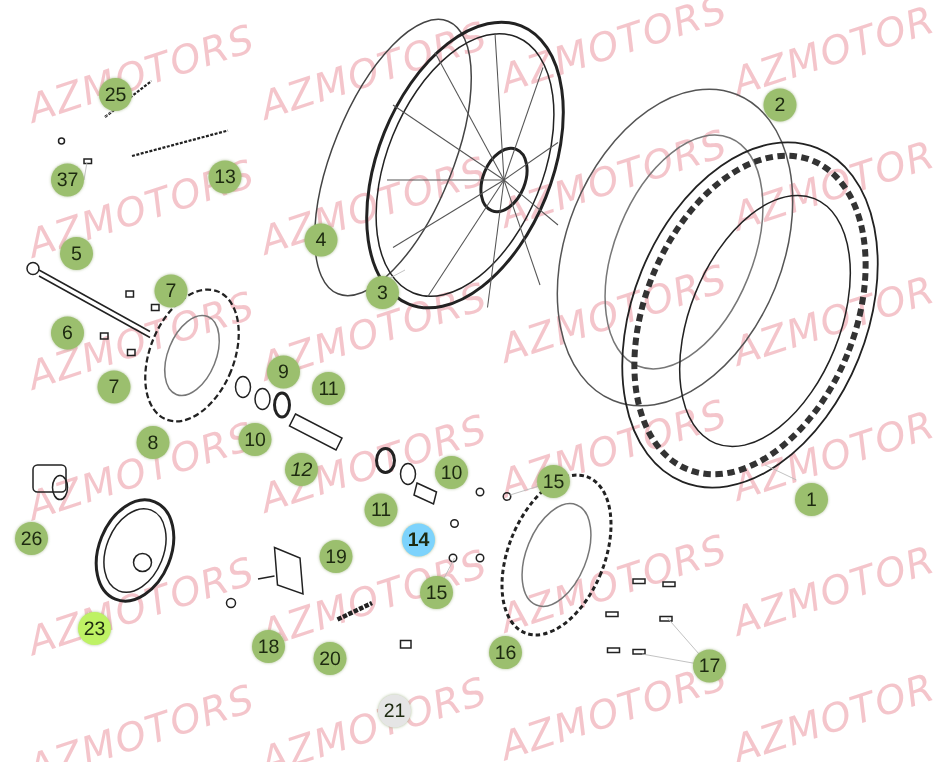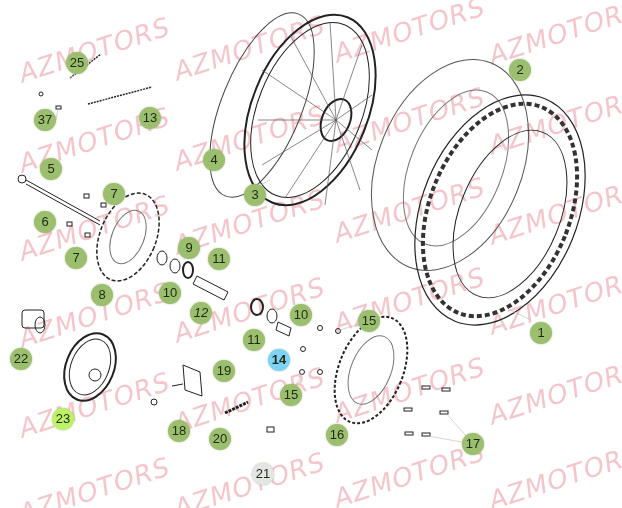--- a/index.html
+++ b/index.html
@@ -164,19 +164,19 @@
       <div class="callout" style="left: 243px; top: 329px; background: rgb(155, 191, 110);">11</div>
       <div class="callout" style="left: 268px; top: 349px; background: #7dd3fc; font-weight: bold;">14</div>
       <div class="callout" style="left: 358px; top: 310px; background: rgb(155, 191, 110);">15</div>
       <div class="callout" style="left: 280px; top: 384px; background: rgb(155, 191, 110);">15</div>
       <div class="callout" style="left: 326px; top: 424px; background: rgb(155, 191, 110);">16</div>
       <div class="callout" style="left: 462px; top: 433px; background: rgb(155, 191, 110);">17</div>
       <div class="callout" style="left: 168px; top: 420px; background: rgb(155, 191, 110);">18</div>
       <div class="callout" style="left: 213px; top: 360px; background: rgb(155, 191, 110);">19</div>
       <div class="callout" style="left: 209px; top: 428px; background: rgb(155, 191, 110);">20</div>
       <div class="callout" style="left: 252px; top: 463px; background: #e5e5e5;">21</div>
-      <div class="callout" style="left: 10px; top: 348px; background: rgb(155, 191, 110);">22</div>
+      <div class="callout" style="left: 10px; top: 348px; background: rgb(155, 191, 110);">26</div>
       <div class="callout" style="left: 52px; top: 408px; background: #bef264;">23</div>
       <div class="callout" style="left: 34px; top: 109px; background: rgb(155, 191, 110);">37</div>
       <div class="callout" style="left: 66px; top: 52px; background: rgb(155, 191, 110);">25</div>
       <div class="callout" style="left: 139px; top: 107px; background: rgb(155, 191, 110);">13</div>
     </div>
 </div>
 
 </body></html>

